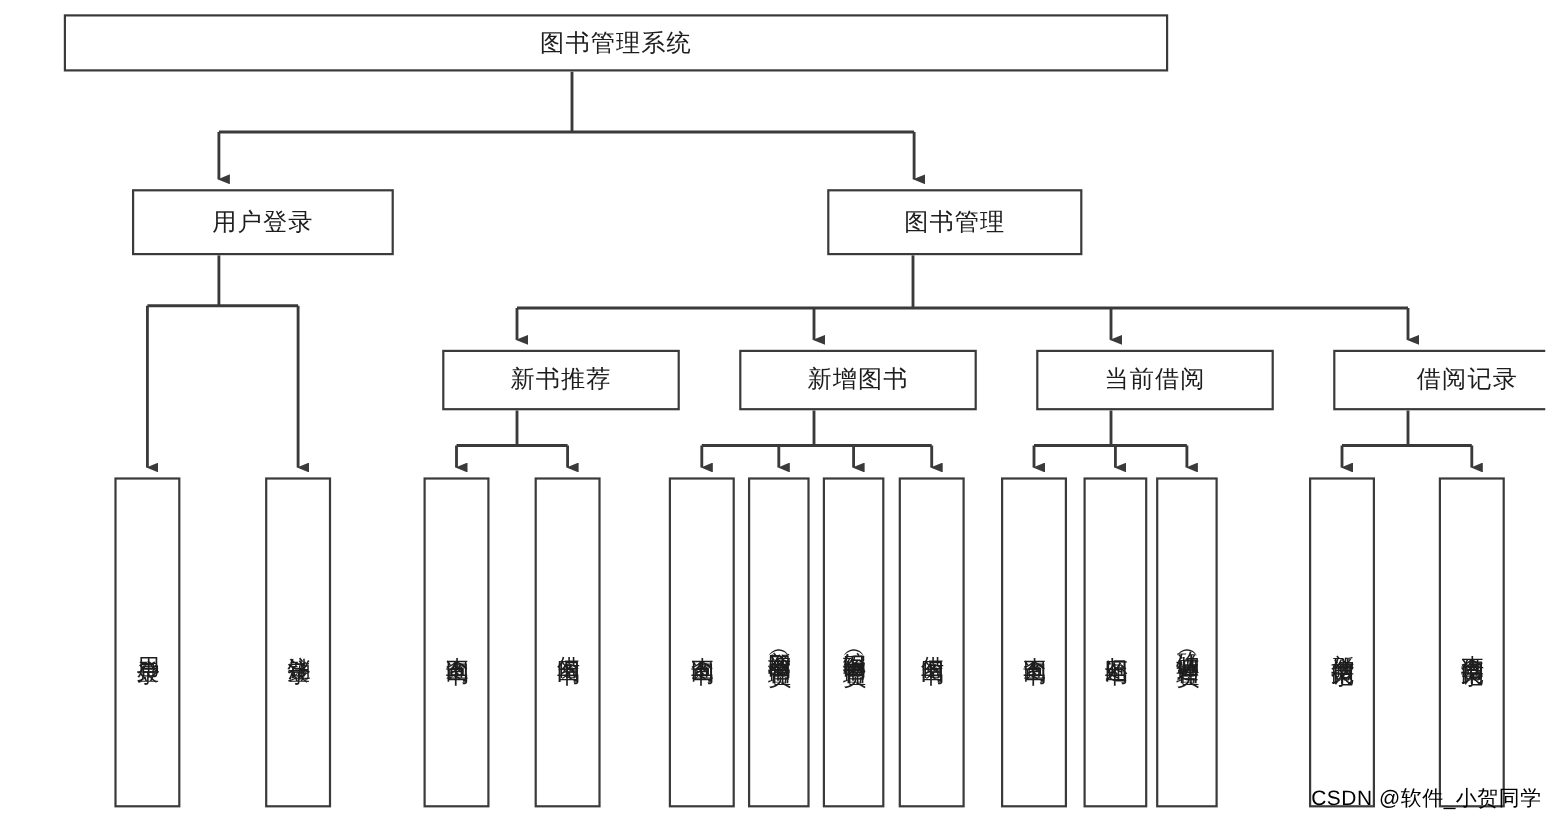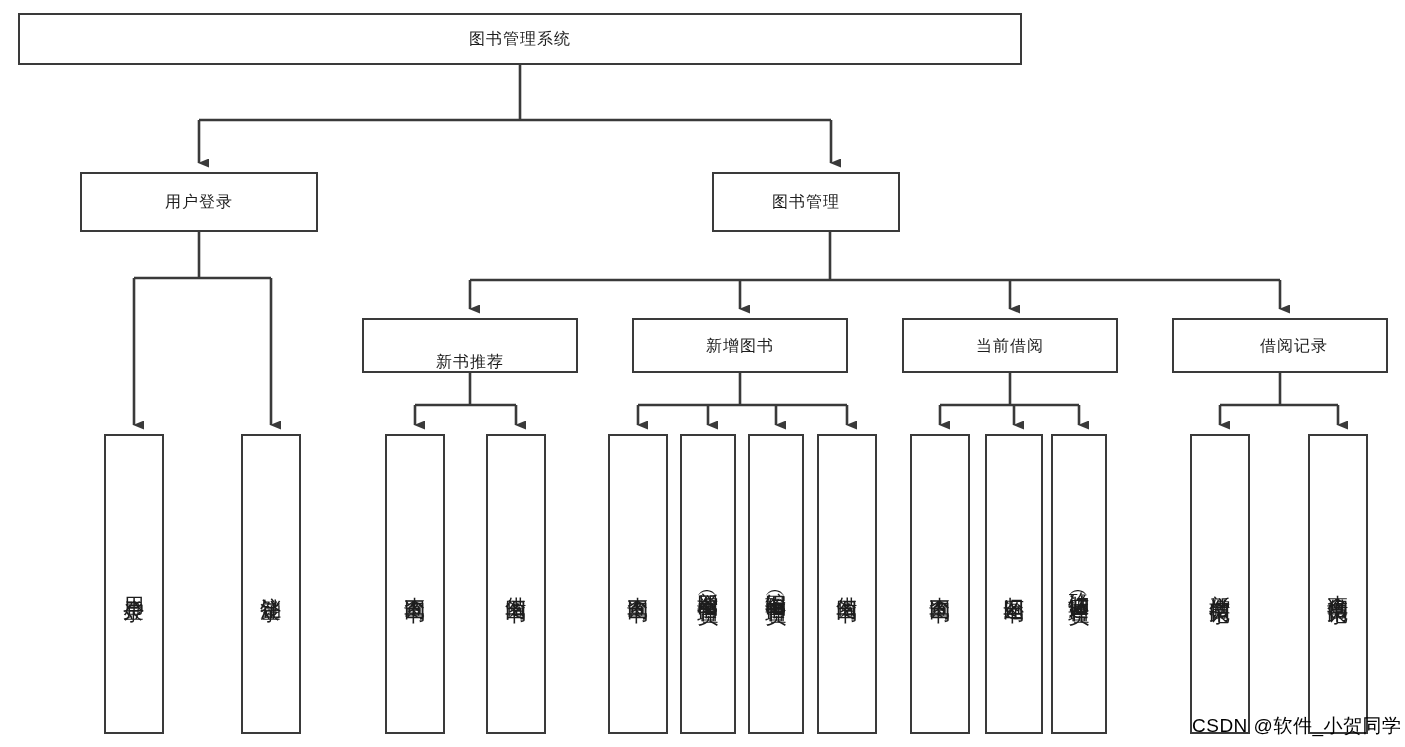--- a/index.html
+++ b/index.html
@@ -31,22 +31,23 @@
     border: 2px solid #3a3a3a;
     background: #ffffff;
     display: flex;
     align-items: center;
     justify-content: center;
     color: #1d1d1d;
     line-height: 1.12;
     text-align: center;
   }
   .node.h {
-    font-size: 16px;
+    font-size: 22px;
     letter-spacing: 1px;
+    margin-left: 40px;
   }
   .node.v {
     writing-mode: vertical-rl;
     text-orientation: upright;
     font-size: 21px;
     letter-spacing: 2px;
     padding: 6px 0;
   }
   .node.v .vtext {
     writing-mode: vertical-rl;
@@ -119,25 +120,25 @@
     </g>
   </svg>
 
   <div class="node h" style="left:18px; top:13px; width:1004px; height:52px;">
     <span>图书管理系统</span>
   </div>
 
   <div class="node h" style="left:80px; top:172px; width:238px; height:60px;">
     <span>用户登录</span>
   </div>
-  <div class="node h" style="left:712px; top:172px; width:188px; height:60px;">
+  <div class="node h" style="left:712px; top:172px; width:232px; height:60px;">
     <span>图书管理</span>
   </div>
 
-  <div class="node h" style="left:362px; top:318px; width:216px; height:55px;align-items:flex-end;">
+  <div class="node h" style="left:362px; top:318px; width:216px; height:55px;">
     <span>新书推荐</span>
   </div>
   <div class="node h" style="left:632px; top:318px; width:216px; height:55px;">
     <span>新增图书</span>
   </div>
   <div class="node h" style="left:902px; top:318px; width:216px; height:55px;">
     <span>当前借阅</span>
   </div>
   <div class="node h" style="left:1172px; top:318px; width:216px; height:55px;padding-left:28px;">
     <span>借阅记录</span>

